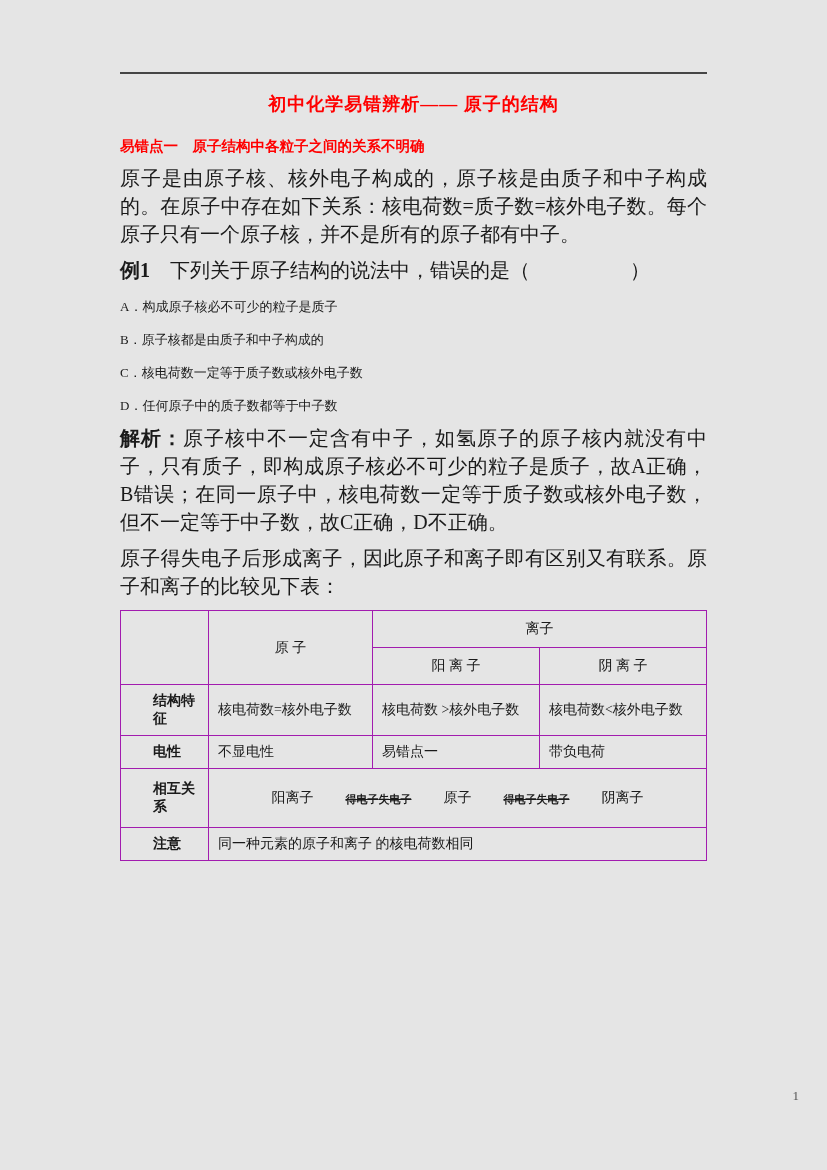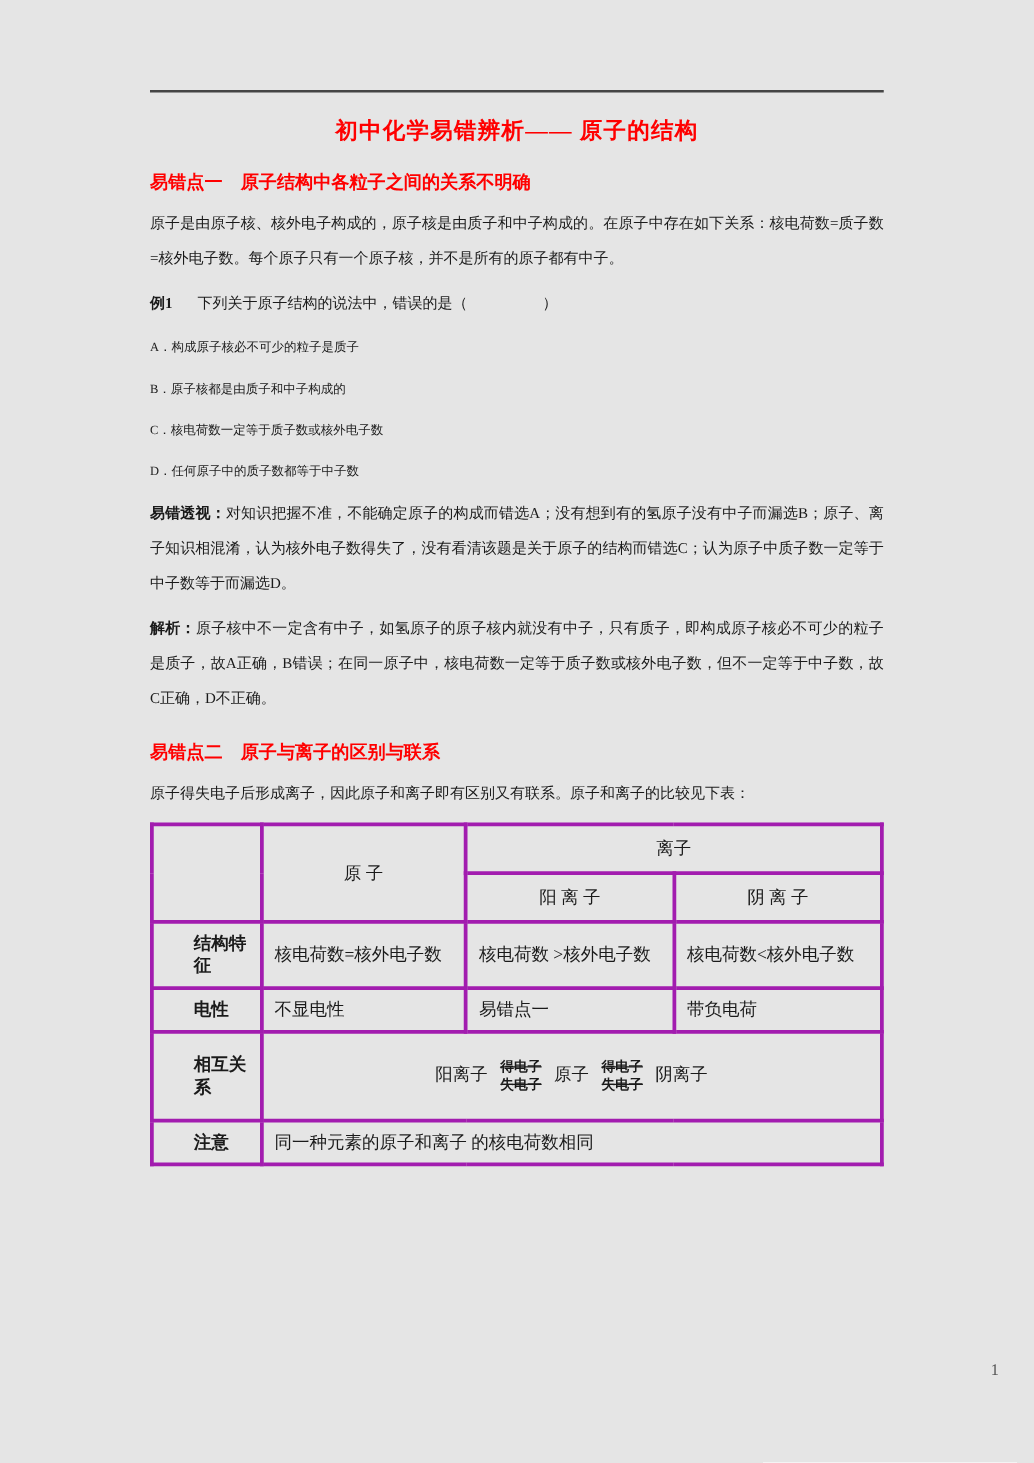--- a/index.html
+++ b/index.html
@@ -26,58 +26,58 @@
     letter-spacing: 1px;
   }
   .sec-heading {
     color: #ff0000;
     font-weight: bold;
     font-size: 14.5px;
     margin-top: 20px;
     line-height: 20px;
   }
   p.body {
-    font-size: 12px;
+    font-size: 20px;
     line-height: 28px;
     text-align: justify;
     margin-top: 8px;
   }
   p.body b { font-weight: bold; }
   .example { margin-top: 12px; }
   .example .ex-label { margin-right: 20px; }
   .option {
-    font-size: 10px;
+    font-size: 13px;
     line-height: 20px;
     margin-top: 13px;
     font-family: "Liberation Serif", "DejaVu Serif", serif;
   }
   .cmp-table {
     width: 100%;
     border-collapse: collapse;
     margin-top: 10px;
     font-size: 14px;
   }
   .cmp-table td {
-    border: 3px solid #a21caf;
+    border: 1px solid #a21caf;
     padding: 7px 9px;
     vertical-align: middle;
   }
   .cmp-table td.head {
     text-align: center;
     font-weight: normal;
     padding: 9px 6px;
   }
   .cmp-table td.lab { font-weight: bold; padding-left: 32px; }
   .cmp-table td.rel { text-align: center; padding: 20px 6px; }
   .exchange {
     display: inline-flex;
-    flex-direction: column;
+    flex-direction: row;
     align-items: center;
     vertical-align: middle;
-    margin: 0 10px;
+    margin: 0 32px;
     font-size: 11px;
     line-height: 14px;
     font-weight: bold;
   }
   .exchange .ex-top { text-decoration: line-through; }
   .exchange .ex-bot { text-decoration: line-through; }
   .page-num {
     position: absolute;
     right: 28px;
     bottom: 66px;
@@ -100,30 +100,26 @@
 
   <p class="body example">
     <b class="ex-label">例1</b><span>下列关于原子结构的说法中，错误的是（　　　　　）</span>
   </p>
 
   <div class="option">A．构成原子核必不可少的粒子是质子</div>
   <div class="option">B．原子核都是由质子和中子构成的</div>
   <div class="option">C．核电荷数一定等于质子数或核外电子数</div>
   <div class="option">D．任何原子中的质子数都等于中子数</div>
 
-  <p class="body">
-    <b>易错透视：</b><span>对知识把握不准，不能确定原子的构成而错选A；没有想到有的氢原子没有中子而漏选B；原子、离子知识相混淆，认为核外电子数得失了，没有看清该题是关于原子的结构而错选C；认为原子中质子数一定等于中子数等于而漏选D。</span>
-  </p>
 
   <p class="body">
     <b>解析：</b><span>原子核中不一定含有中子，如氢原子的原子核内就没有中子，只有质子，即构成原子核必不可少的粒子是质子，故A正确，B错误；在同一原子中，核电荷数一定等于质子数或核外电子数，但不一定等于中子数，故C正确，D不正确。</span>
   </p>
 
 
-  <h2 class="sec-heading">易错点二　原子与离子的区别与联系</h2>
 
 
   <p class="body">原子得失电子后形成离子，因此原子和离子即有区别又有联系。原子和离子的比较见下表：</p>
 
   <table class="cmp-table">
     <colgroup>
       <col style="width:15%">
       <col style="width:28%">
       <col style="width:28.5%">
       <col style="width:28.5%">

